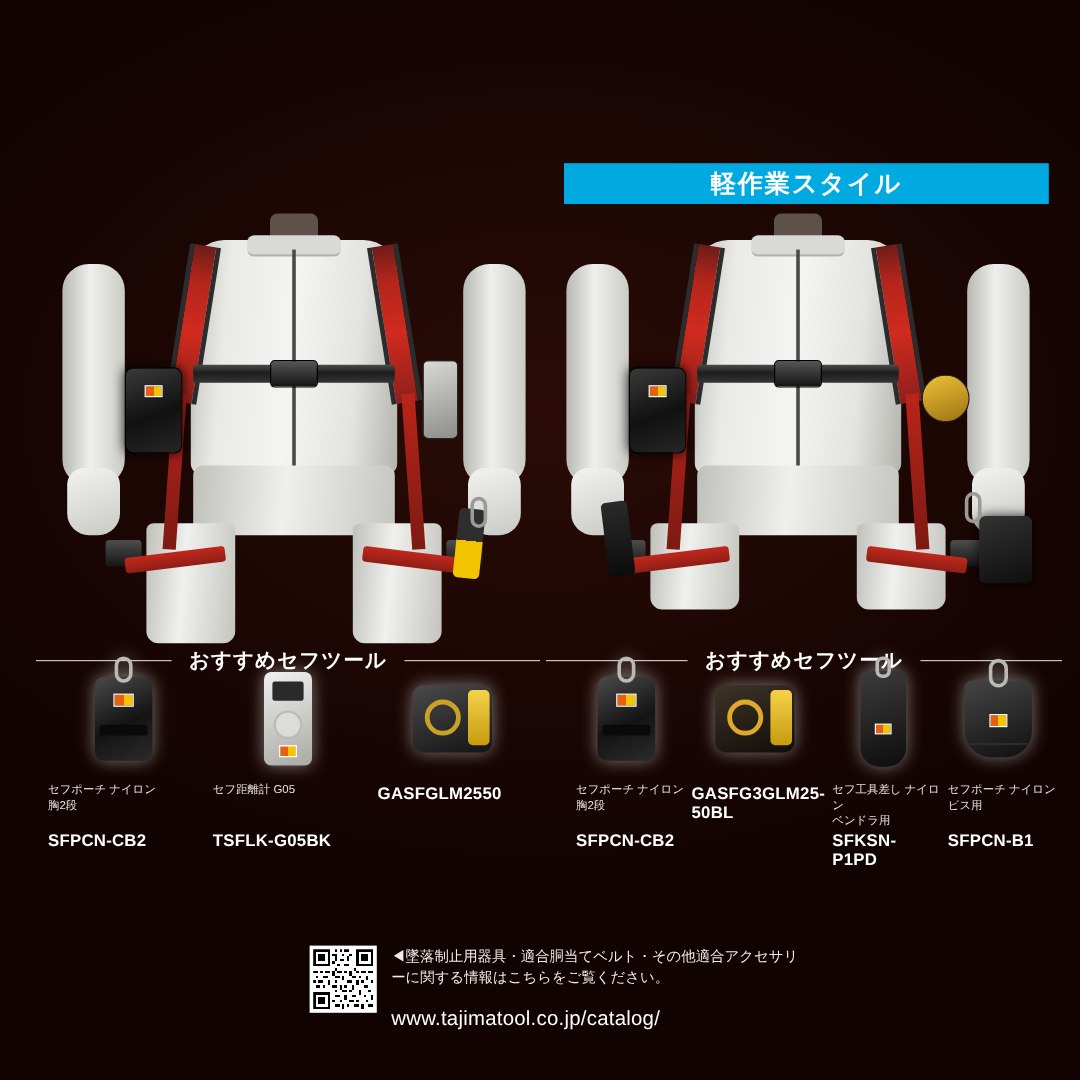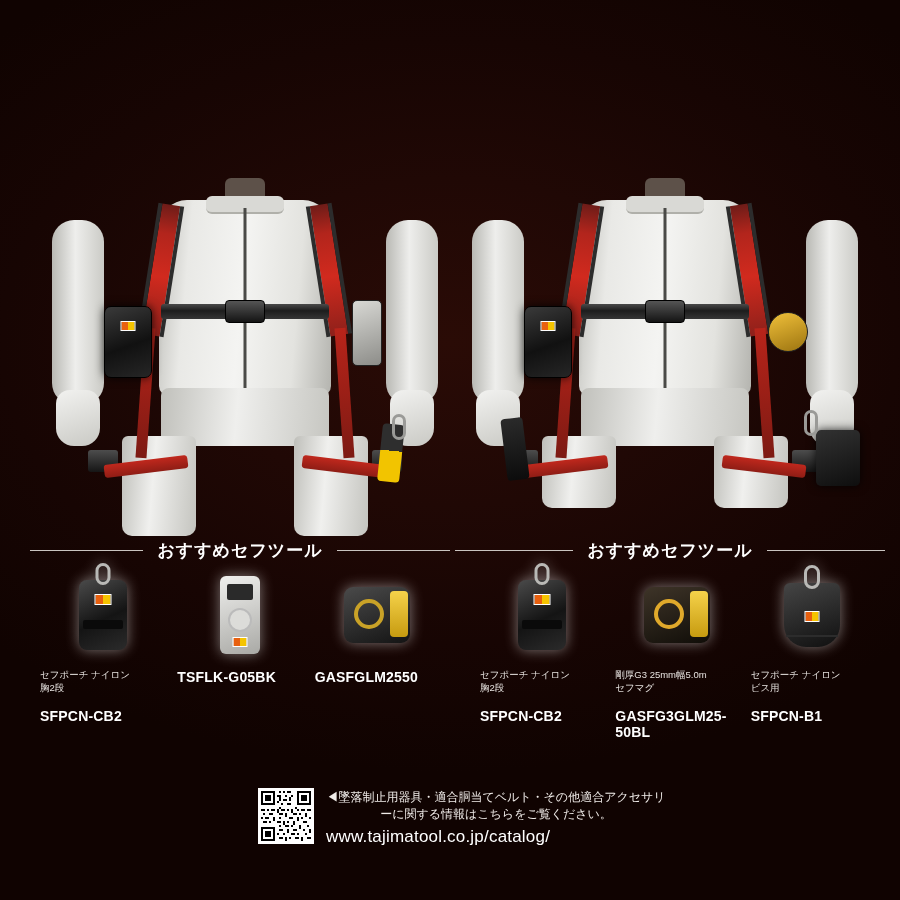--- a/index.html
+++ b/index.html
@@ -182,21 +182,21 @@
   
   .tools-head {
     position:absolute; top:538px; height:24px;
     display:flex; align-items:center; justify-content:center; gap:14px;
   }
   .tools-head.left  { left:30px; width:420px; }
   .tools-head.right { left:455px; width:430px; }
   .tools-head .rule { flex:1; height:1px; background:#c9c4c0; }
   .tools-head .txt { font-size:17px; font-weight:bold; color:#ffffff; letter-spacing:1px; white-space:nowrap; }
 
-  .tool-grid { position:absolute; top:562px; display:flex; }
+  .tool-grid { position:absolute; top:546px; display:flex; }
   .tool-grid.left  { left:34px; width:412px; }
   .tool-grid.right { left:474px; width:406px; }
   .tool-cell { flex:1; display:flex; flex-direction:column; align-items:center; }
 
   .tool-img {
     height:106px; width:92px;
     display:flex; align-items:center; justify-content:center;
     position:relative;
   }
   .tool-desc {
@@ -241,29 +241,32 @@
   .tp-bucket .b { position:absolute; inset:0; background:linear-gradient(160deg,#454545,#101010); border-radius:6px 6px 22px 22px; }
   .tp-bucket .hook2 { position:absolute; top:-18px; left:50%; transform:translateX(-50%); width:16px; height:24px; border:3px solid #b9b9b6; border-radius:8px; }
   .tp-bucket .badge2 { position:absolute; top:28px; left:50%; transform:translateX(-50%); width:15px; height:11px; background:linear-gradient(90deg,#e8600f 50%,#f5c400 50%); border:1px solid #fff; }
   .tp-bucket .rim { position:absolute; bottom:10px; left:2px; right:2px; height:2px; background:#2c2c2c; }
 
   
   .footer { position:absolute; left:258px; top:788px; display:flex; gap:12px; align-items:flex-start; }
   .qr { width:56px; height:56px; background:#ffffff; padding:3px; flex:none; }
   .qr svg { display:block; }
   .footer-text { padding-top:1px; }
-  .footer-note { font-size:12px; line-height:17px; color:#f0ece9; max-width:340px;text-align:center; }
-  .footer-url { font-size:17px; color:#ffffff; margin-top:4px; letter-spacing:.2px; }
+  .footer-note { font-size:12px; line-height:17px; color:#f0ece9; max-width:340px; }
+  .footer-url { font-size:17px; color:#ffffff; margin-top:16px; letter-spacing:.2px; }
 </style>
 </head>
 <body>
 
 <div id="stage">
 
 
+  <div class="banner right">
+    <span>軽作業スタイル</span>
+  </div>
 
   <div class="figure-panel left">
     <div class="fig legs-long" style="width:430px;height:355px;">
       <div class="neck"></div>
       <div class="arm l"></div>
       <div class="arm r"></div>
       <div class="torso"></div>
       <div class="collar"></div>
       <div class="zipper"></div>
       <div class="hips"></div>
@@ -349,20 +352,21 @@
     </div>
 
     <div class="tool-cell">
       <div class="tool-img">
         <div class="tp tp-laser">
           <div class="screen"></div>
           <div class="dial"></div>
           <div class="badge2"></div>
         </div>
       </div>
+      <div class="tool-desc">セフ距離計 G05</div>
       <div class="tool-code">TSFLK-G05BK</div>
     </div>
 
     <div class="tool-cell">
       <div class="tool-img">
         <div class="tp tp-tape">
           <div class="body"></div>
           <div class="ylw"></div>
           <div class="ring"></div>
         </div>
@@ -388,24 +392,34 @@
     </div>
 
     <div class="tool-cell">
       <div class="tool-img">
         <div class="tp tp-tape gold">
           <div class="body"></div>
           <div class="ylw"></div>
           <div class="ring"></div>
         </div>
       </div>
-      <div class="tool-desc">剛厚G3 25mm幅5.0m<br>セフマグ</div>
       <div class="tool-code">GASFG3GLM25-50BL</div>
     </div>
 
+    <div class="tool-cell">
+      <div class="tool-img">
+        <div class="tp tp-holster">
+          <div class="b"></div>
+          <div class="clip"></div>
+          <div class="badge2"></div>
+        </div>
+      </div>
+      <div class="tool-desc">セフ工具差し ナイロン<br>ベンドラ用</div>
+      <div class="tool-code">SFKSN-P1PD</div>
+    </div>
 
     <div class="tool-cell">
       <div class="tool-img">
         <div class="tp tp-bucket">
           <div class="b"></div>
           <div class="hook2"></div>
           <div class="badge2"></div>
           <div class="rim"></div>
         </div>
       </div>

